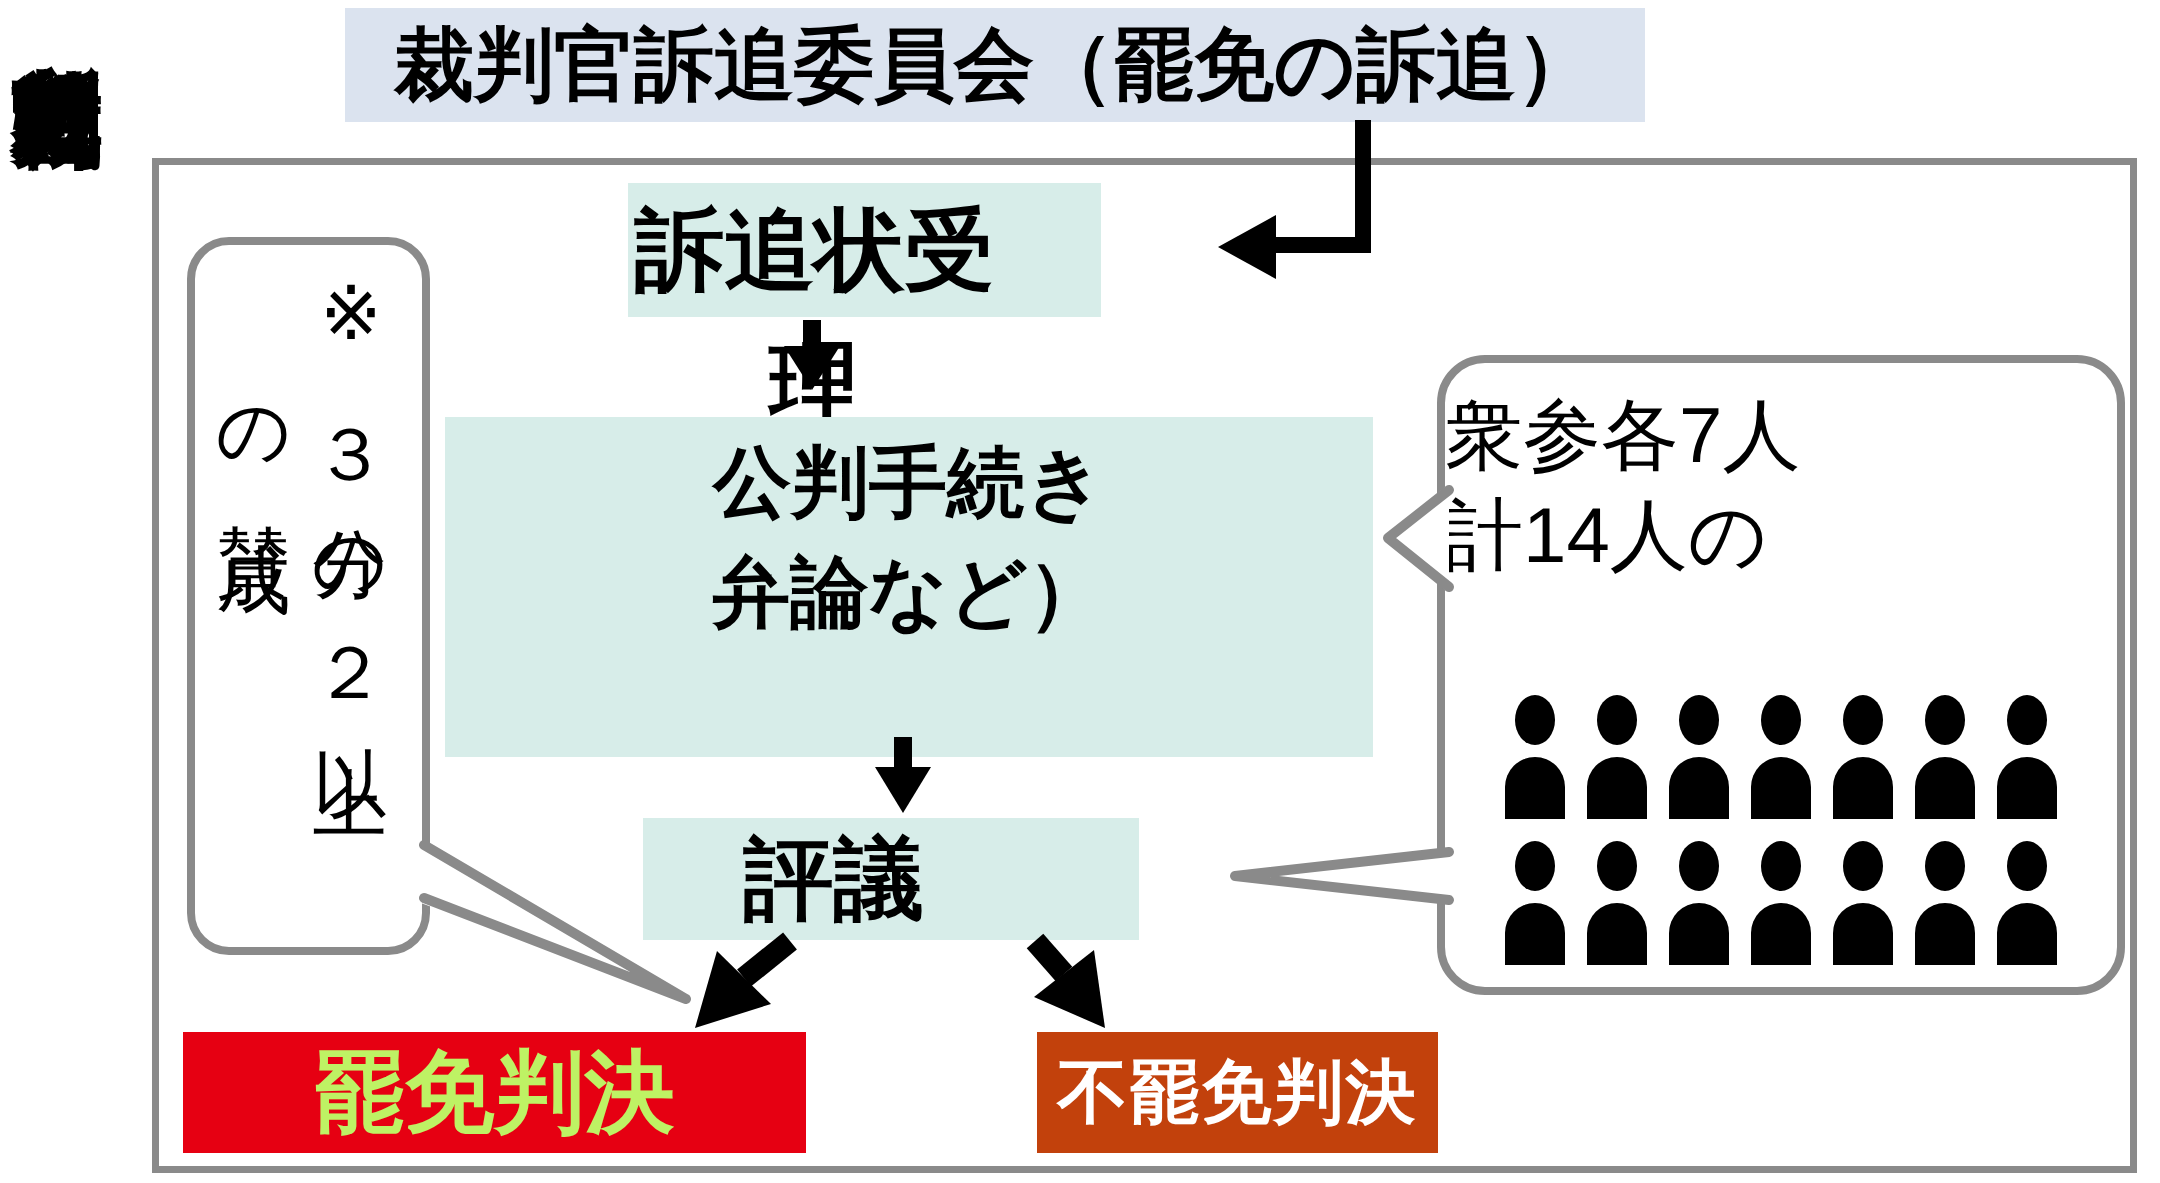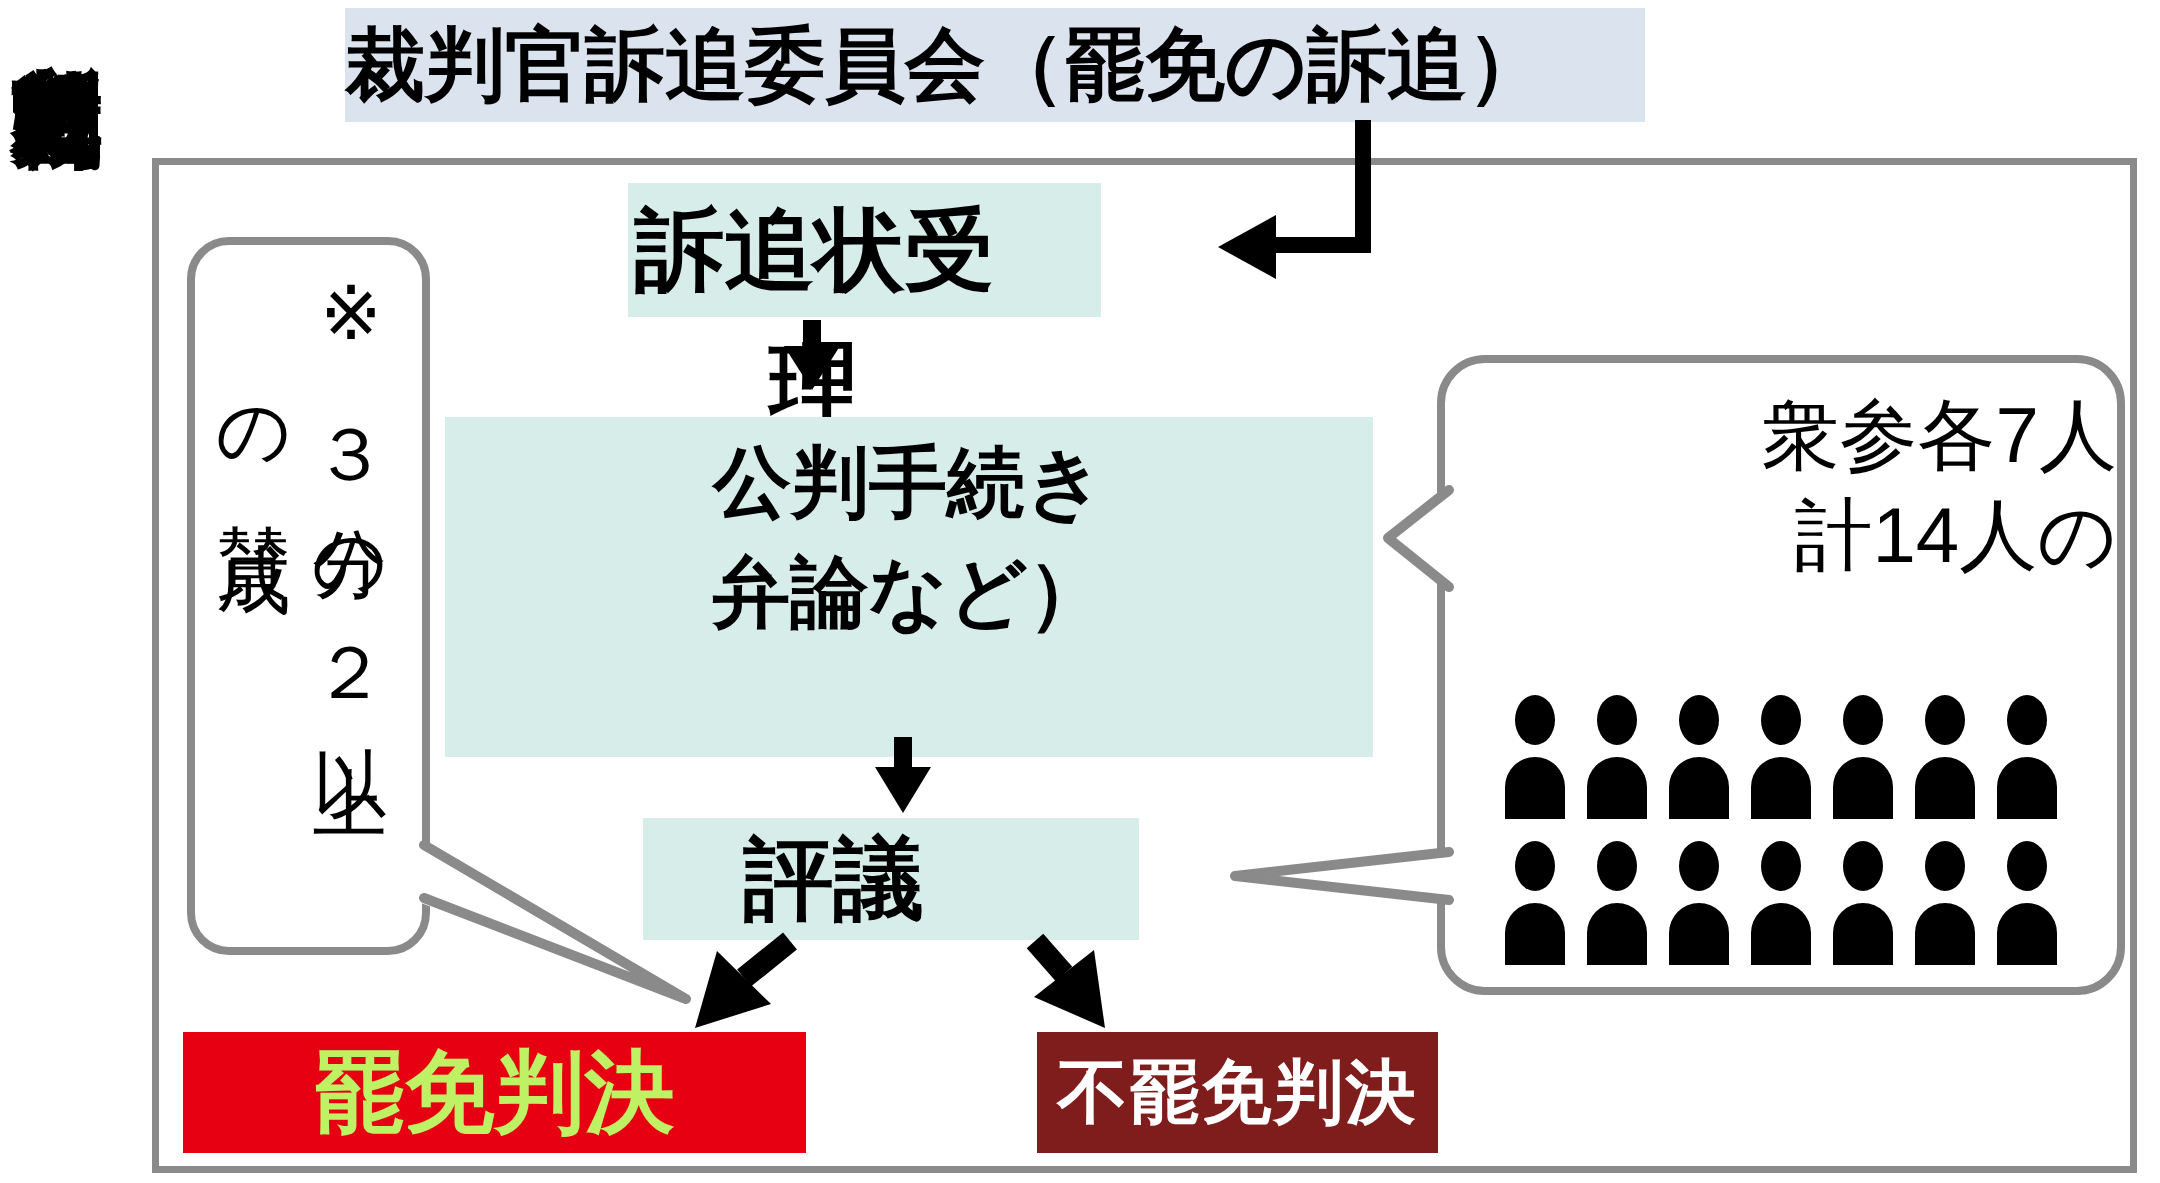--- a/index.html
+++ b/index.html
@@ -19,21 +19,21 @@
   
   #outer-frame {
     left:152px; top:158px; width:1985px; height:1015px;
     border:7px solid #8a8a8a; box-sizing:border-box; background:transparent;
   }
 
   
   #committee {
     left:345px; top:8px; width:1300px; height:114px;
     background:#dbe3ef; font-size:80px; font-weight:bold;
-    text-align:left; line-height:114px; white-space:nowrap;
+    text-align:center; line-height:114px; white-space:nowrap;
   }
 
   
   .step-box { background:#d7ede9; box-sizing:border-box; font-weight:bold; text-align:center; }
   #box-receipt {
     left:628px; top:183px; width:473px; height:134px;
     font-size:90px; line-height:134px; padding-right:100px;
   }
   #box-trial {
     left:445px; top:393px; width:928px; height:340px;
@@ -43,38 +43,38 @@
     left:643px; top:818px; width:496px; height:122px;
     font-size:90px; line-height:122px; padding-right:115px;
   }
 
   
   #box-dismissal {
     left:183px; top:1032px; width:623px; height:121px; background:#e60012;
     color:#bef264; font-size:90px; font-weight:bold; text-align:center; line-height:121px;
   }
   #box-non-dismissal {
-    left:1037px; top:1032px; width:401px; height:121px; background:#7f1d1d;
+    left:1037px; top:1032px; width:401px; height:121px; background:#c2410c;
     color:#fff; font-size:70px; font-weight:bold; text-align:center; line-height:121px; letter-spacing:2px;
   }
 
   
   .bubble { background:#fff; border:8px solid #8a8a8a; box-sizing:border-box; }
   #note-majority { left:187px; top:237px; width:243px; height:718px; border-radius:42px; }
   .v-col {
     position:absolute; writing-mode:vertical-rl; text-orientation:upright;
     font-size:74px; line-height:1; letter-spacing:20px; white-space:nowrap;
   }
   #majority-col-right { left:118px; top:25px; }
   #majority-col-left  { left:22px;  top:115px; }
 
   #note-jury { left:1437px; top:355px; width:688px; height:640px; border-radius:48px; }
   #jury-text {
     position:absolute; left:0; top:22px; width:100%;
-    font-size:78px; line-height:100px; text-align:right; font-weight:normal;
+    font-size:78px; line-height:100px; text-align:left; font-weight:normal;
   }
   #jury-icon-grid { position:absolute; left:0; top:332px; width:100%; }
   .icon-row { display:flex; justify-content:center; gap:22px; margin-bottom:22px; }
   .person { position:relative; width:60px; height:124px; }
   .person::before {
     content:""; position:absolute; left:10px; top:0; width:40px; height:50px;
     background:#000; border-radius:50%;
   }
   .person::after {
     content:""; position:absolute; left:0; bottom:0; width:60px; height:62px;

